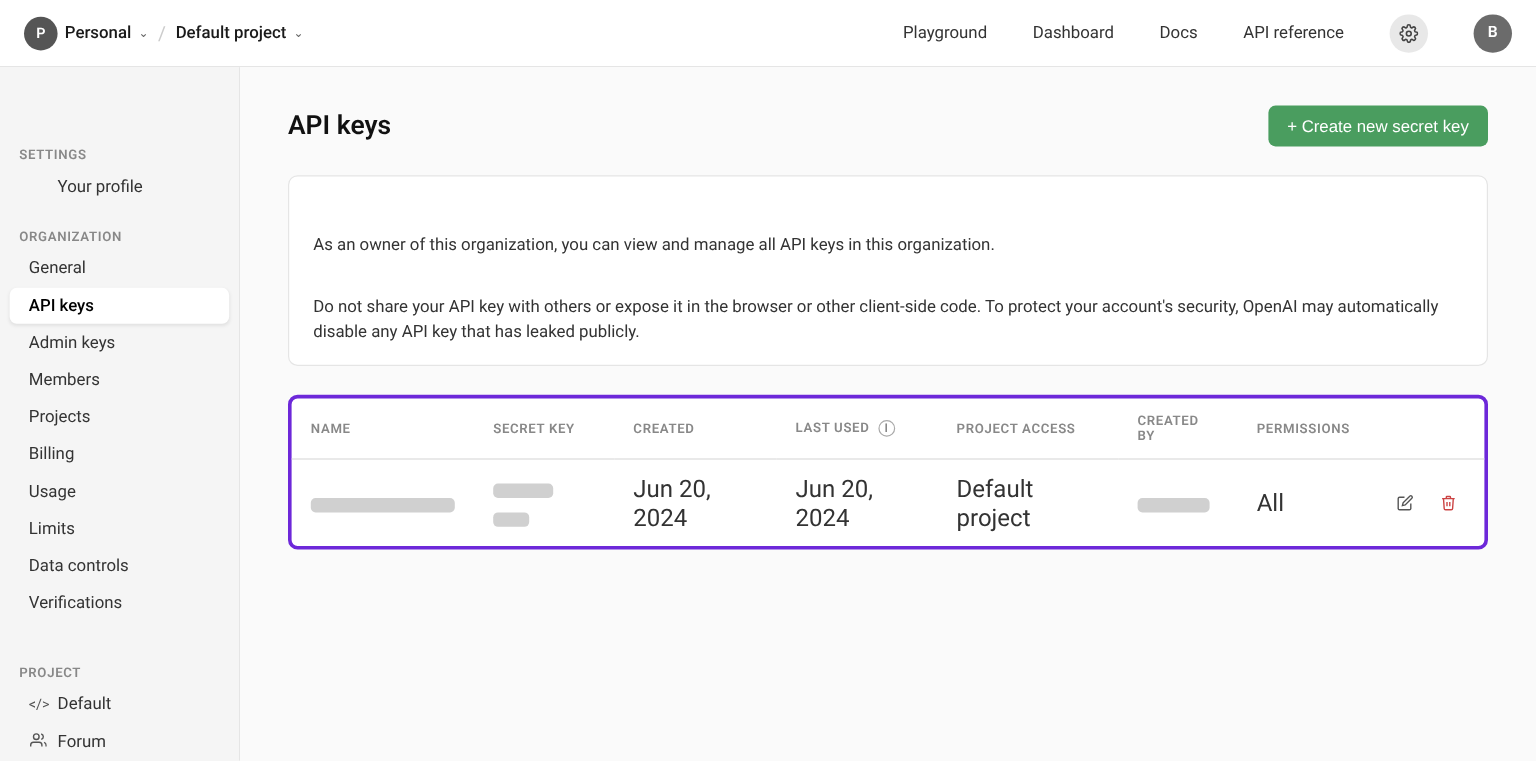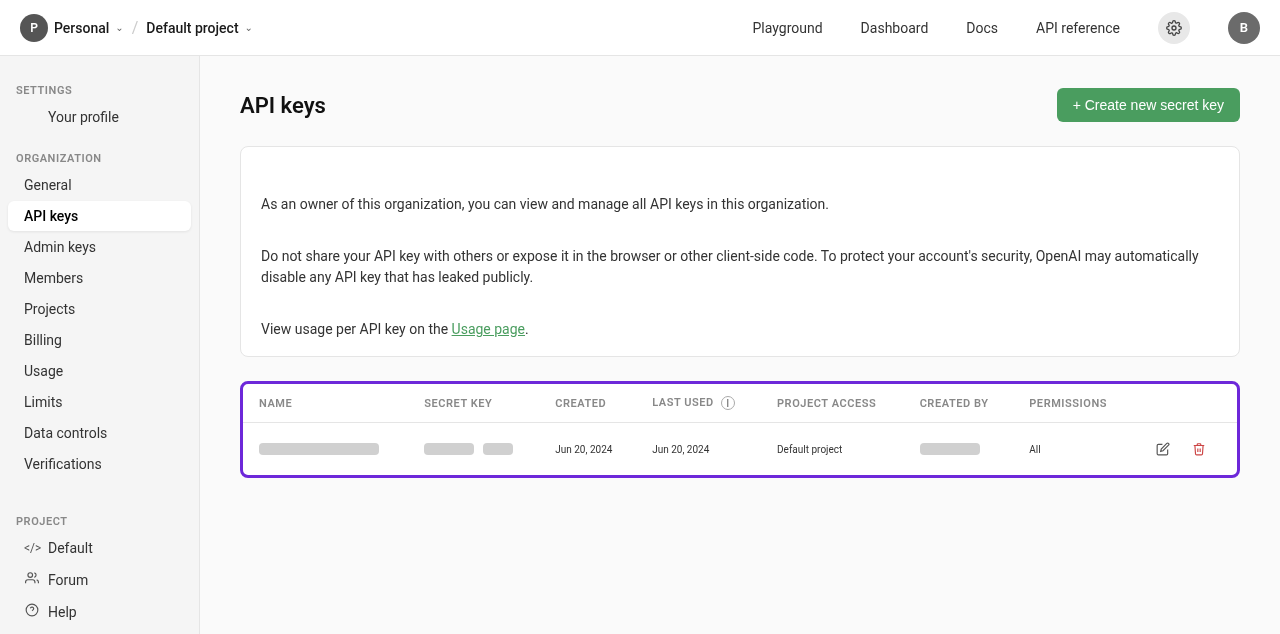--- a/index.html
+++ b/index.html
@@ -117,20 +117,21 @@
       flex-shrink: 0;
       overflow-y: auto;
     }
     .sidebar-section-label {
       font-size: 11px;
       font-weight: 600;
       color: #888;
       text-transform: uppercase;
       letter-spacing: 0.05em;
       padding: 8px 16px 4px;
+      margin-top: 39px;
     }
     .sidebar-item {
       display: flex;
       align-items: center;
       gap: 8px;
       padding: 7px 16px;
       font-size: 14px;
       color: #333;
       cursor: pointer;
       border-radius: 6px;
@@ -220,21 +221,21 @@
       text-align: left;
       font-size: 11px;
       font-weight: 600;
       color: #888;
       text-transform: uppercase;
       letter-spacing: 0.05em;
       padding: 12px 16px;
     }
     .api-table td {
       padding: 12px 16px;
-      font-size: 10px;
+      font-size: 20px;
       color: #333;
       border-bottom: 1px solid #f0f0f0;
     }
     .api-table tbody tr:last-child td {
       border-bottom: none;
     }
     .info-icon {
       display: inline-flex;
       align-items: center;
       justify-content: center;
@@ -395,23 +396,20 @@
     <div class="page-header">
       <h1 class="page-title">API keys</h1>
       <button class="create-btn">
         <span>+ Create new secret key</span>
       </button>
     </div>
 
     <div class="info-box">
       <p class="info-text">As an owner of this organization, you can view and manage all API keys in this organization.</p>
       <p class="info-text">Do not share your API key with others or expose it in the browser or other client-side code. To protect your account's security, OpenAI may automatically disable any API key that has leaked publicly.</p>
-      <p class="info-text">
-        <span>View usage per API key on the </span><a class="usage-link">Usage page</a><span>.</span>
-      </p>
     </div>
 
     <div class="table-container">
       <div class="table-scroll">
         <table class="api-table">
           <thead>
             <tr>
               <th><span>NAME</span></th>
               <th><span>SECRET KEY</span></th>
               <th><span>CREATED</span></th>

